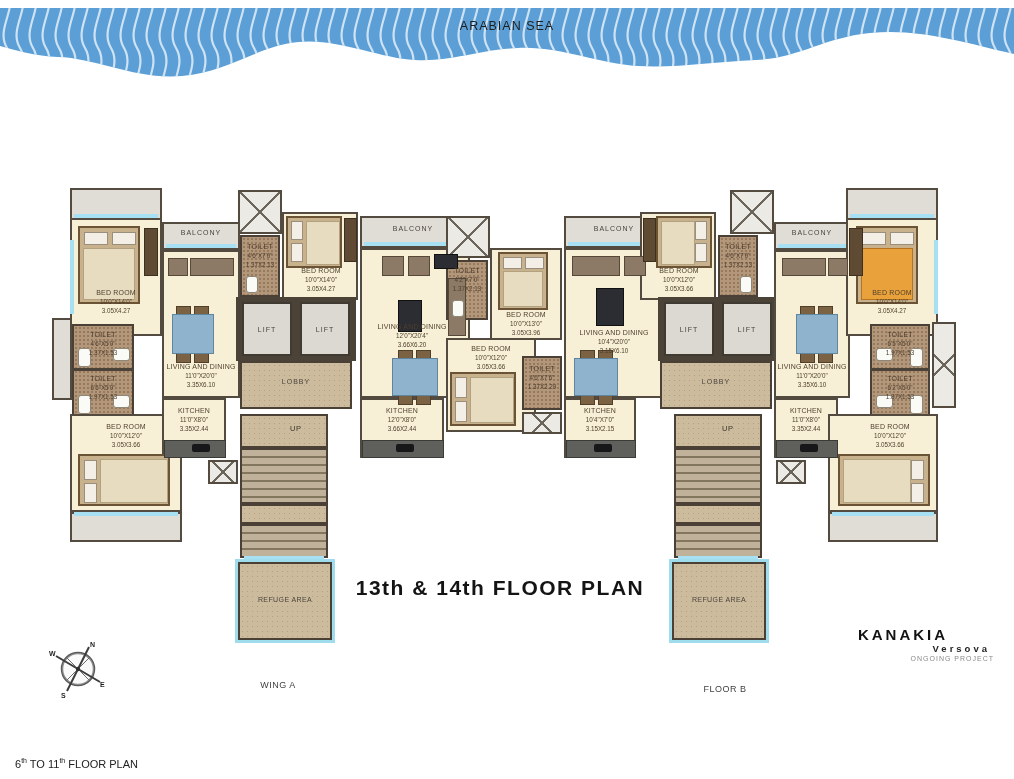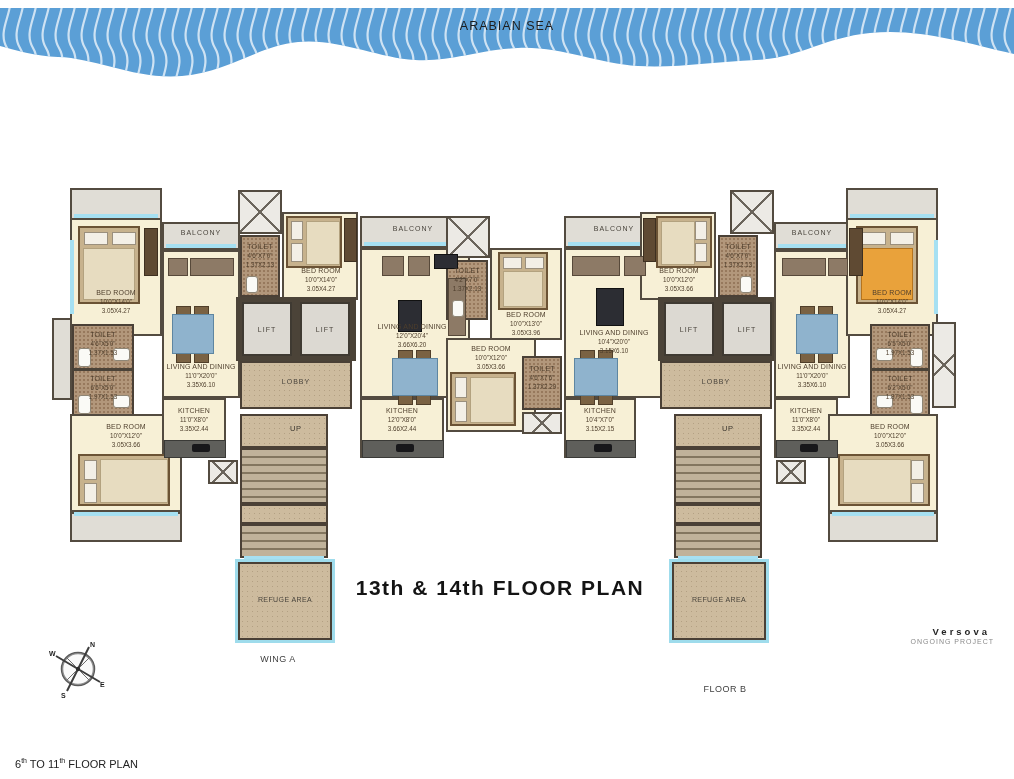--- a/index.html
+++ b/index.html
@@ -404,37 +404,38 @@
     <span class="pil" style="right:4px;top:27px;width:13px;height:20px"></span>
     <span class="mat" style="left:3px;top:3px;width:68px;height:44px"></span>
   </div>
   <div class="gry" style="left:828px;top:512px;width:110px;height:30px"></div>
   <div class="sill" style="left:832px;top:512px;width:102px;height:4px"></div>
 
 </div>
 
 <div class="title">13th &amp; 14th FLOOR PLAN</div>
 
-<div class="wing" style="left:243px;top:654px">WING A</div>
+<div class="wing" style="left:243px;top:680px">WING A</div>
 <div class="wing" style="left:690px;top:684px">FLOOR B</div>
 
 <svg width="62" height="62" viewBox="0 0 62 62" style="position:absolute;left:47px;top:638px">
   <circle cx="31" cy="31" r="16" fill="none" stroke="#5a5a5a" stroke-width="2.5"></circle>
   <circle cx="31" cy="31" r="16" fill="#f2f2f2" opacity="0.35"></circle>
   <line x1="9" y1="18" x2="53" y2="44" stroke="#3c3c3c" stroke-width="2"></line>
   <line x1="42" y1="9" x2="20" y2="53" stroke="#3c3c3c" stroke-width="2"></line>
   <line x1="20" y1="20" x2="42" y2="42" stroke="#6a6a6a" stroke-width="1"></line>
   <line x1="42" y1="20" x2="20" y2="42" stroke="#6a6a6a" stroke-width="1"></line>
   <circle cx="31" cy="31" r="2.2" fill="#2d2d2d"></circle>
   <text x="43" y="9" font-size="7" font-weight="bold" fill="#1d1d1d" font-family="Liberation Sans, sans-serif">N</text>
   <text x="2" y="18" font-size="7" font-weight="bold" fill="#1d1d1d" font-family="Liberation Sans, sans-serif">W</text>
   <text x="53" y="49" font-size="7" font-weight="bold" fill="#1d1d1d" font-family="Liberation Sans, sans-serif">E</text>
   <text x="14" y="60" font-size="7" font-weight="bold" fill="#1d1d1d" font-family="Liberation Sans, sans-serif">S</text>
 </svg>
 
 <div class="logo">
+  <div class="brand">KANAKIA</div>
   <div class="loc">Versova</div>
   <div class="status">ONGOING PROJECT</div>
 </div>
 
 <div class="caption">
   <span>6</span><sup>th</sup><span> TO 11</span><sup>th</sup><span> FLOOR PLAN</span>
 </div>
 
 </body></html>

